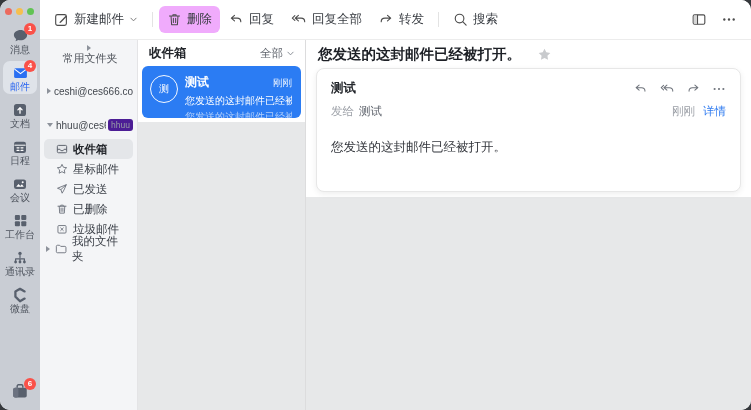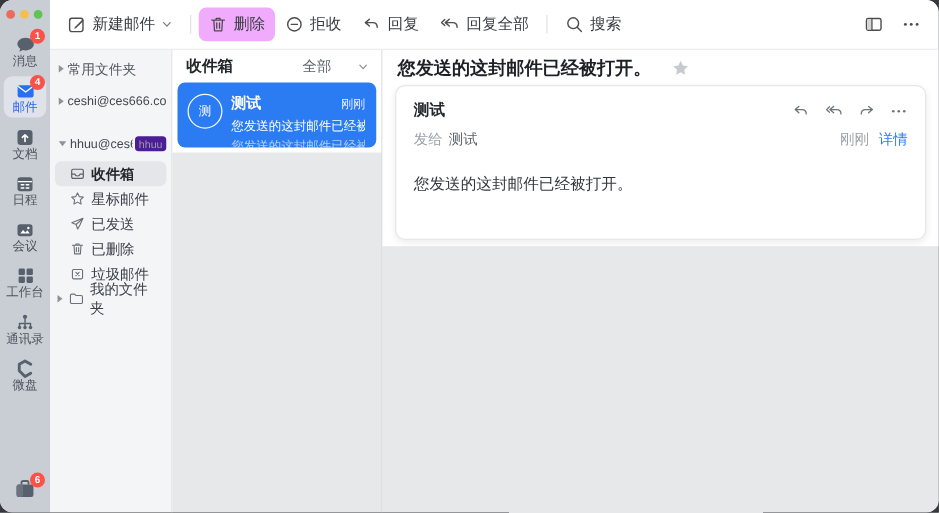--- a/index.html
+++ b/index.html
@@ -27,35 +27,35 @@
   .ic{display:block;}
   
   .content{flex:1;display:flex;min-height:0;}
   
   .folders{width:98px;background:#f4f5f7;border-right:1px solid #e4e4e6;padding-top:5px;flex-shrink:0;font-size:11px;color:#43484f;}
   .frow{display:flex;align-items:center;height:20px;padding:0 4px 0 7px;white-space:nowrap;overflow:hidden;cursor:default;}
   .frow .tri{flex-shrink:0;margin-right:3px;}
   .tri{width:0;height:0;}
   .tri.right{border-top:3.5px solid transparent;border-bottom:3.5px solid transparent;border-left:4.5px solid #8d929b;}
   .tri.down{border-left:3.5px solid transparent;border-right:3.5px solid transparent;border-top:4.5px solid #8d929b;}
-  .sect{color:#50555d;margin-bottom:6px;}
+  .sect{color:#50555d;margin-bottom:16px;flex-direction:column;}
   .acct{font-size:10px;color:#43484f;margin:4px 0;}
   .acct .aname{overflow:hidden;text-overflow:clip;flex:1;}
   .chip{flex-shrink:0;background:#4c1d95;color:#989da6;font-size:8.5px;border-radius:3px;padding:1px 3px;margin-left:2px;}
   .fitem{height:20px;display:flex;align-items:center;gap:5px;margin:0 4px;padding:0 4px 0 12px;border-radius:5px;font-size:11.5px;color:#3c4149;}
   .fitem.expandable{padding-left:2px;}
   .fitem.selected{background:#e4e6e9;font-weight:bold;color:#23262b;}
   .fitem .fic{flex-shrink:0;display:flex;}
   .fgap{height:6px;}
   
   .msglist{width:168px;border-right:1px solid #dcdcdd;display:flex;flex-direction:column;flex-shrink:0;background:#e7e8e9;}
   .msglist-top{background:#fff;padding-bottom:4px;}
   .mlhead{height:26px;display:flex;align-items:center;justify-content:space-between;padding:0 10px 0 11px;}
   .mltitle{font-size:12.5px;font-weight:bold;color:#23262b;}
-  .mlfilter{display:flex;align-items:center;gap:21px;font-size:11.5px;color:#5f646c;}
+  .mlfilter{display:flex;align-items:center;gap:3px;font-size:11.5px;color:#5f646c;}
   .mcard{margin:0 4px;height:52px;border-radius:6px;background:#2b7cf3;color:#fff;display:flex;padding:8px 9px 0 8px;cursor:default;}
   .avatar{width:28px;height:28px;border-radius:50%;border:1px solid rgba(255,255,255,.95);display:flex;align-items:center;justify-content:center;font-size:10px;flex-shrink:0;margin-right:7px;margin-top:1px;}
   .mbody{flex:1;min-width:0;}
   .mrow1{display:flex;justify-content:space-between;align-items:baseline;}
   .msender{font-size:12px;font-weight:bold;}
   .mtime{font-size:9.5px;color:rgba(255,255,255,.9);}
   .mline1{font-size:10px;margin-top:3px;white-space:nowrap;overflow:hidden;}
   .mline2{font-size:10px;color:rgba(255,255,255,.62);margin-top:2px;white-space:nowrap;overflow:hidden;}
   
   .reader{flex:1;display:flex;flex-direction:column;min-width:0;background:#e7e8e9;}
@@ -199,37 +199,36 @@
           </svg>
       </div>
       <span class="tb-sep"></span>
       <div class="tbtn pill">
         <svg class="ic" width="15" height="15" viewBox="0 0 16 16">
             <path d="M2.6 4.3h10.8M6.3 4.3V2.9h3.4v1.4M4.3 4.3l.6 9.2h6.2l.6-9.2M6.8 6.8v4.4M9.2 6.8v4.4" fill="none" stroke="#4c4c4c" stroke-width="1.1" stroke-linecap="round" stroke-linejoin="round"></path>
           </svg>
         <span>删除</span>
       </div>
       <div class="tbtn">
-        <svg class="ic" width="15" height="15" viewBox="0 0 16 16">
-            <circle cx="8" cy="8" r="5.7" fill="none" stroke="#4c4c4c" stroke-width="1.2"></circle>
-            <path d="M5.4 8h5.2" stroke="#4c4c4c" stroke-width="1.2" stroke-linecap="round"></path>
-          </svg>
-        <span>拒收</span>
-      </div>
-      <div class="tbtn">
         <svg class="ic" width="16" height="15" viewBox="0 0 16 16">
             <path d="M6.4 3.6L3 6.5l3.4 2.9M3.3 6.5h5.9c2.3 0 3.9 1.5 3.9 3.9" fill="none" stroke="#4c4c4c" stroke-width="1.2" stroke-linecap="round" stroke-linejoin="round"></path>
           </svg>
         <span>回复</span>
       </div>
       <div class="tbtn">
         <svg class="ic" width="17" height="15" viewBox="0 0 17 16">
             <path d="M4.6 3.9L1.9 6.5l2.7 2.5M8.4 3.6L5 6.5l3.4 2.9M5.3 6.5h5.9c2.3 0 3.9 1.5 3.9 3.9" fill="none" stroke="#4c4c4c" stroke-width="1.2" stroke-linecap="round" stroke-linejoin="round"></path>
           </svg>
         <span>回复全部</span>
+      </div>
+      <div class="tbtn">
+        <svg class="ic" width="16" height="15" viewBox="0 0 16 16">
+            <path d="M9.6 3.6L13 6.5l-3.4 2.9M12.7 6.5H6.8c-2.3 0-3.9 1.5-3.9 3.9" fill="none" stroke="#4c4c4c" stroke-width="1.2" stroke-linecap="round" stroke-linejoin="round"></path>
+          </svg>
+        <span>转发</span>
       </div>
       <span class="tb-sep"></span>
       <div class="tbtn">
         <svg class="ic" width="15" height="15" viewBox="0 0 16 16">
             <circle cx="7" cy="7" r="4.6" fill="none" stroke="#4c4c4c" stroke-width="1.2"></circle>
             <path d="M10.6 10.6L14 14" stroke="#4c4c4c" stroke-width="1.2" stroke-linecap="round"></path>
           </svg>
         <span>搜索</span>
       </div>
       <div class="tb-right">

